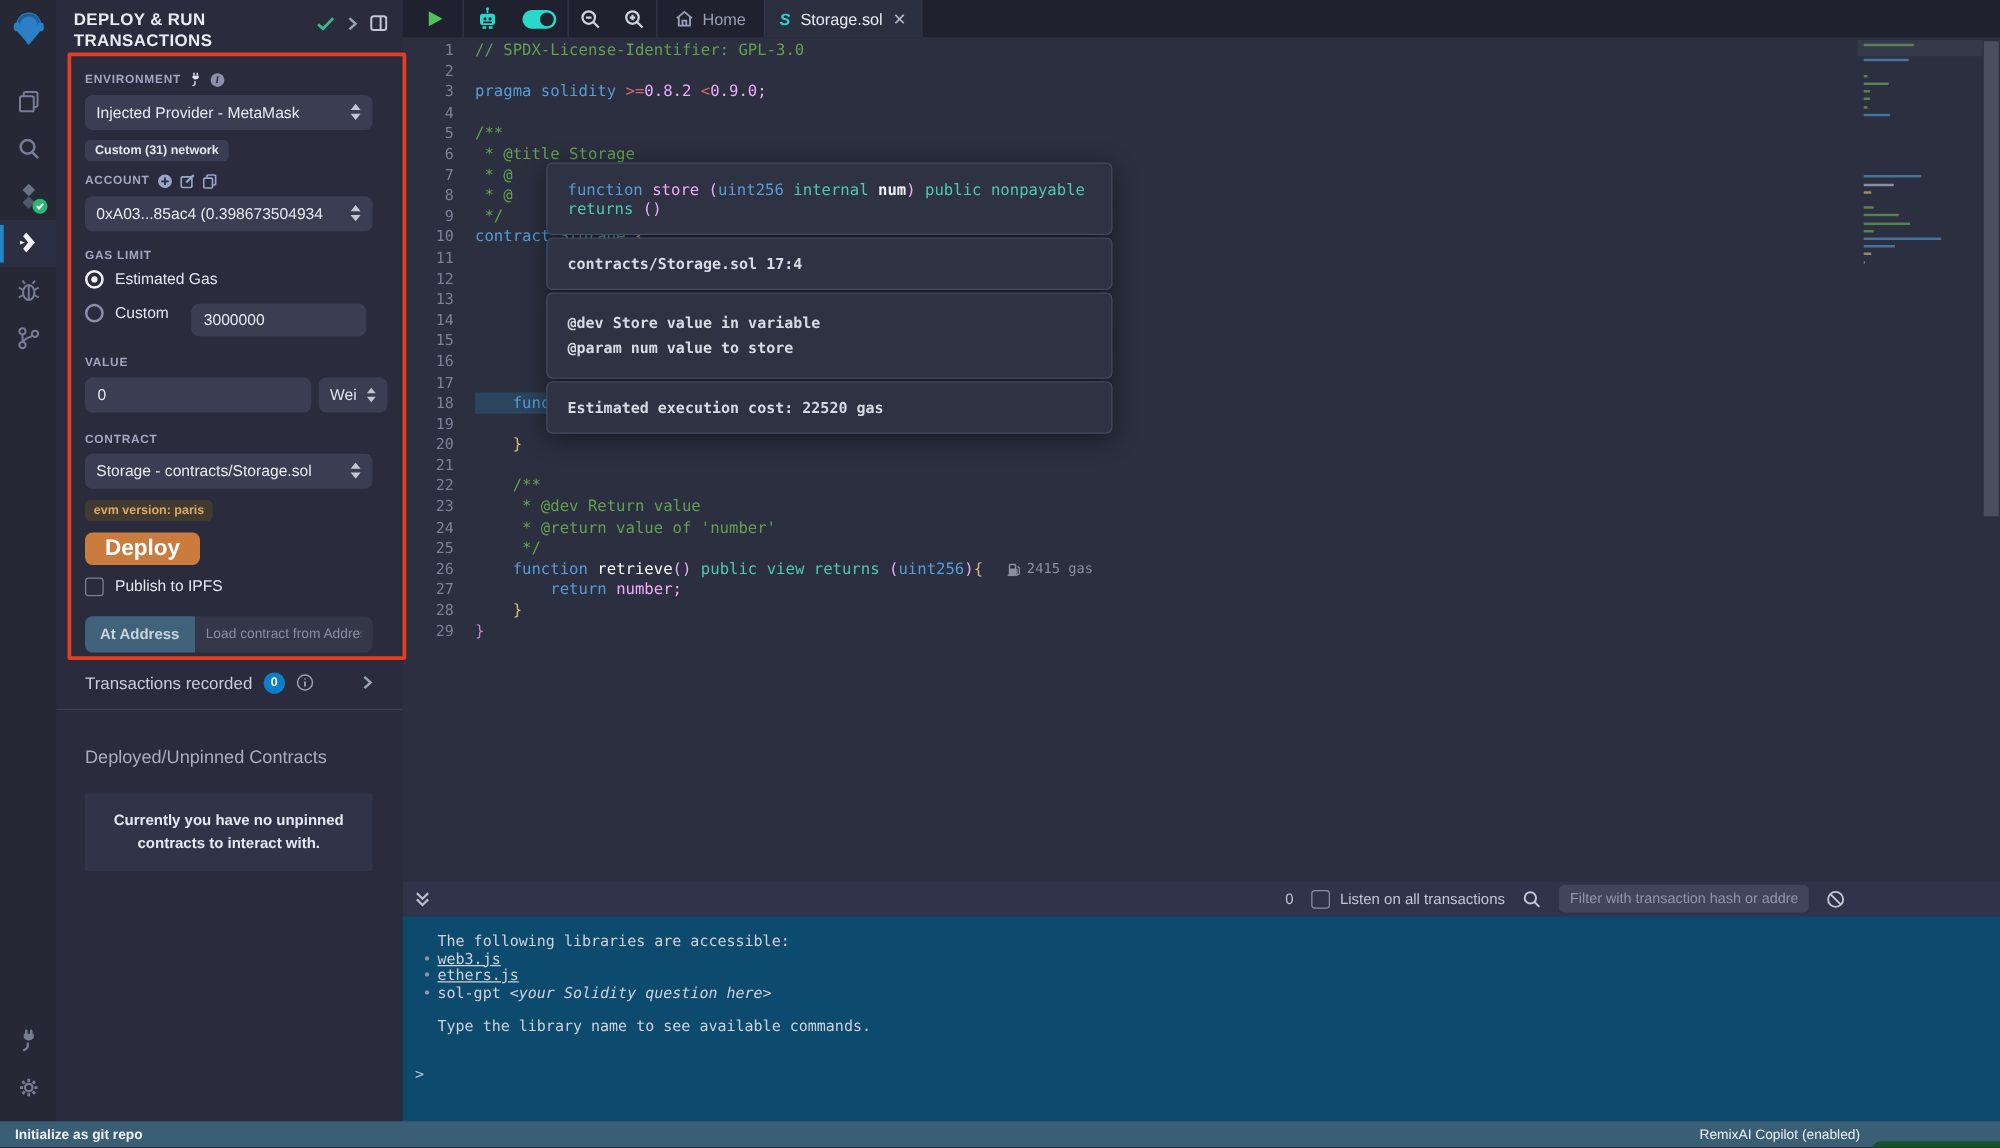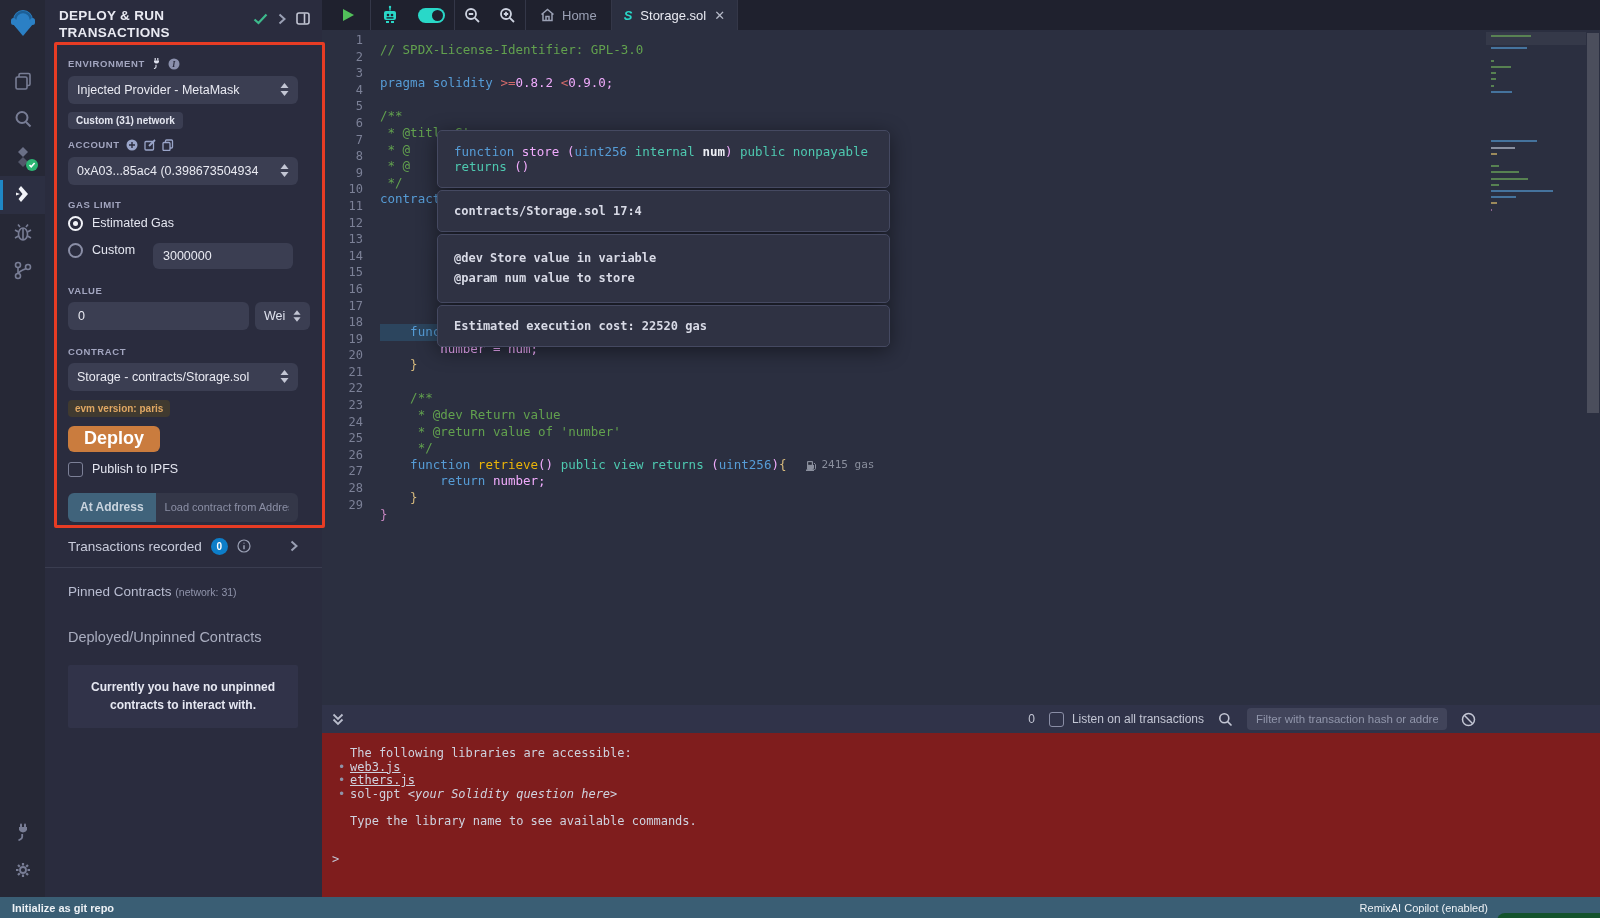--- a/index.html
+++ b/index.html
@@ -76,26 +76,26 @@
   .tab-home { display:flex; align-items:center; gap:7px; padding:0 14px; color:#9aa0b4; font-size:13px; height:30px; cursor:pointer; }
   .tab-file { display:flex; align-items:center; gap:8px; padding:0 12px; height:30px; background:#2b2f40;
     color:#e9eaf2; font-size:13px; cursor:pointer; }
   .sol-glyph { color:#29d8c8; font-weight:bold; font-size:13px; font-style:italic; }
   .tab-close { color:#b6bac8; font-size:13px; cursor:pointer; }
 
   .editor { position:absolute; top:30px; left:0; right:0; height:675px; display:flex;
     font-family:"DejaVu Sans Mono", monospace; font-size:12.5px; background:#2b2f40; }
   .gutter { width:58px; padding-top:2px; flex:none; }
   .gutter .ln { height:16.6px; line-height:16.6px; text-align:right; padding-right:17px; color:#7c8197; font-size:12px; }
-  .code { flex:1; padding-top:12px; overflow:hidden; white-space:pre; }
+  .code { flex:1; padding-top:2px; overflow:hidden; white-space:pre; }
   .cl { height:16.6px; line-height:16.6px; display:flex; align-items:center; }
   .cl .hl { background:#2c455e; }
   .tk-c { color:#62a14e; } .tk-k { color:#569cd6; } .tk-m { color:#4ec9b0; }
   .tk-p { color:#f0abfc; } .tk-o { color:#d16969; } .tk-g { color:#d7ba7d; }
-  .tk-pk { color:#c586c0; } .tk-fn { color:#eab308; }
+  .tk-pk { color:#c586c0; } .tk-fn { color:#ffffff; }
   .tk-b { color:#eceef4; font-weight:bold; }
   .gas { display:inline-flex; align-items:center; gap:5px; margin-left:20px; color:#8a8f9d; font-size:11px; }
   .minimap { width:100px; flex:none; position:relative; }
   .mm-view { position:absolute; left:0; right:0; top:2px; height:13px; background:rgba(255,255,255,.05); }
   .vscroll { width:14px; flex:none; position:relative; }
   .vscroll .thumb { position:absolute; left:1px; right:1px; top:3px; height:380px; background:#4b4e5c; }
 
   
   .tooltip { position:absolute; left:437px; top:130px; width:453px; z-index:60;
     font-family:"DejaVu Sans Mono", monospace; filter:drop-shadow(0 4px 10px rgba(0,0,0,.45)); }
@@ -107,21 +107,21 @@
 
   
   .termbar { position:absolute; top:705px; left:0; right:0; height:28px; background:#303349;
     display:flex; align-items:center; padding:0 0 0 10px; }
   .termbar .right { margin-left:auto; display:flex; align-items:center; gap:14px; padding-right:124px; }
   .t-count { color:#c3c6d4; font-size:12px; }
   .t-listen { display:flex; align-items:center; gap:8px; color:#c3c6d4; font-size:12px; }
   .filter-inp { width:200px; height:22px; background:#41445a; border:none; border-radius:4px;
     color:#e9eaf2; font-size:11.5px; padding:0 9px; outline:none; font-family:"Liberation Sans",sans-serif; }
   .filter-inp::placeholder { color:#9196ab; }
-  .terminal { position:absolute; top:733px; left:0; right:0; bottom:0; background:#7f1d1d;
+  .terminal { position:absolute; top:733px; left:0; right:0; bottom:0; background:#0c4a6e;
     font-family:"DejaVu Sans Mono", monospace; font-size:12px; color:#cfd2de; padding-top:14px; }
   .t-line { padding-left:28px; position:relative; line-height:13.5px; height:13.5px; }
   .t-line .bull { position:absolute; left:16px; color:#8e93a8; }
   .t-link { text-decoration:underline; cursor:pointer; }
   .t-ital { font-style:italic; }
   .t-prompt { padding-left:10px; margin-top:24px; color:#c3c6d4; }
 
   
   .statusbar { position:absolute; left:0; top:897px; width:1600px; height:21px; background:#3a5e74;
     color:#edf1f5; font-size:11px; display:flex; align-items:center; z-index:20; }
@@ -352,24 +352,20 @@
       </span>
       <span style="margin-left:auto">
         <svg width="8" height="12" viewBox="0 0 8 12" stroke="#9aa0b4" fill="none" stroke-width="2">
             <path d="M1.5 1.5 L6.5 6 L1.5 10.5"></path>
           </svg>
       </span>
     </div>
 
     <div class="sp-div"></div>
 
-    <div class="sec-title">
-      <span>Pinned Contracts</span>
-      <small>(network: 31)</small>
-    </div>
 
     <div class="sec-title" style="padding-top:30px; font-size:14.5px; color:#a9adbf;">
       <span>Deployed/Unpinned Contracts</span>
     </div>
     <div class="empty-box" style="margin-top:20px">Currently you have no unpinned contracts to interact with.</div>
   </div>
 
   <div class="red-anno"></div>
 
   <div class="main">

